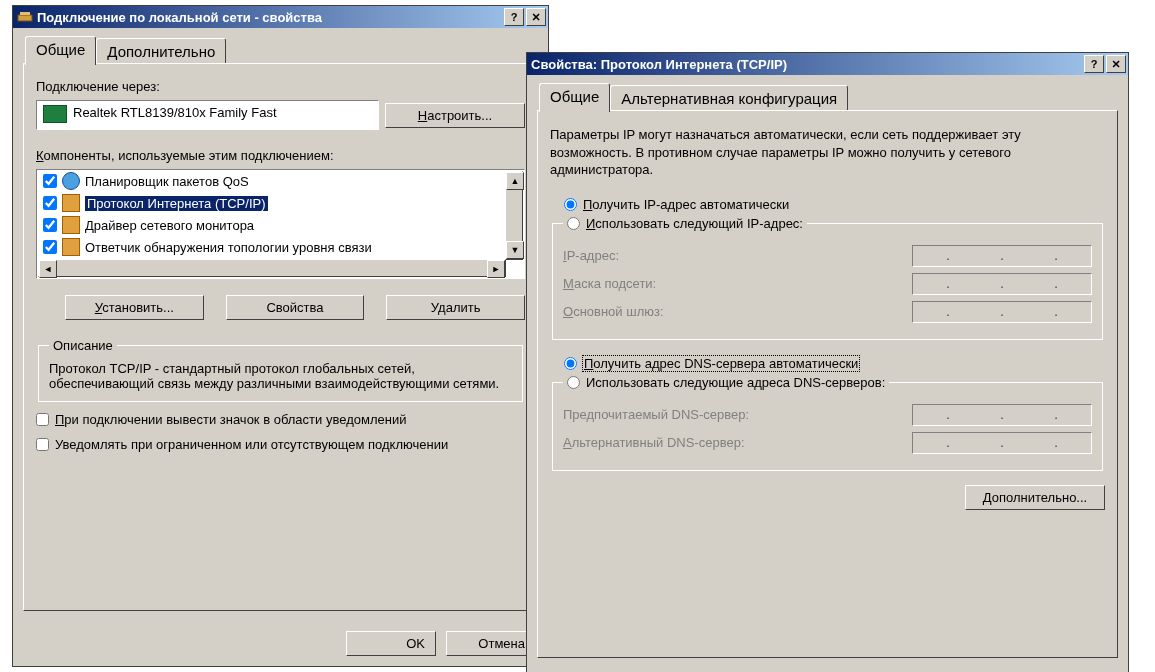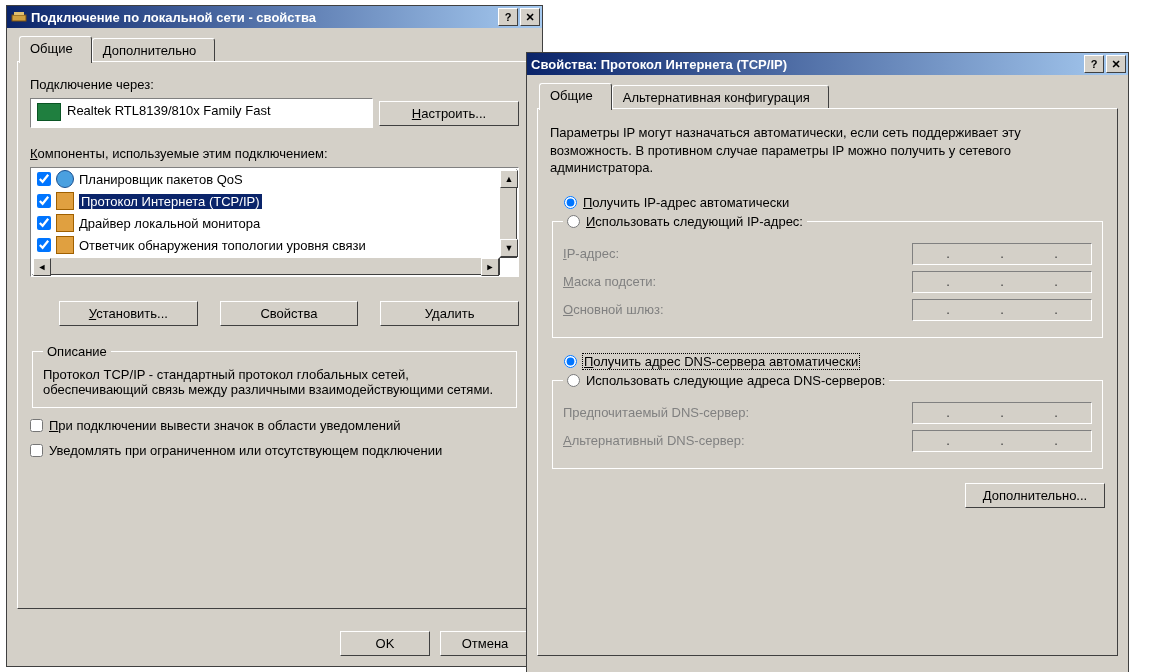--- a/index.html
+++ b/index.html
@@ -13,21 +13,21 @@
   .canvas {
     position: relative;
     width: 1155px;
     height: 672px;
   }
   .dialog {
     position: absolute;
     background: #d4d0c8;
     border: 1px solid #404040;
   }
-  .dialog.left { left: 6px; top: 5px; width: 535px; height: 660px; }
+  .dialog.left { left: 12px; top: 5px; width: 535px; height: 660px; }
   .dialog.right { left: 526px; top: 5px; width: 601px; height: 660px; margin-top: 47px; }
 
   .titlebar {
     height: 22px;
     background: linear-gradient(to right, #0a246a, #a6caf0);
     color: #fff;
     display: flex;
     align-items: center;
     padding: 0 2px 0 4px;
     font-weight: bold;
@@ -60,29 +60,29 @@
     box-sizing: border-box;
   }
 
   .tabstrip {
     position: relative;
     display: flex;
     margin-bottom: -2px;
     padding-left: 2px;
   }
   .tab {
-    padding: 4px 18px 4px 10px;
+    padding: 4px 10px 4px 10px;
     background: #d4d0c8;
     border-top: 1px solid #fff;
     border-left: 1px solid #fff;
     border-right: 1px solid #404040;
     border-top-left-radius: 3px;
     border-top-right-radius: 3px;
     margin-right: 0;
-    font-size: 13px;
+    font-size: 15px;
     position: relative;
     cursor: pointer;
   }
   .tab.active {
     border-bottom: none;
     z-index: 2;
     padding-bottom: 6px;
     margin-top: -2px;
   }
   .tab:not(.active) {
@@ -169,21 +169,21 @@
   .comp-icon.globe { background:#4aa0e0; border-color:#1a5090; border-radius:50%; }
   .listbox .vscroll, .listbox .hscroll {
     position:absolute; background:#d4d0c8;
     border-top:1px solid #fff; border-left:1px solid #fff;
     border-right:1px solid #404040; border-bottom:1px solid #404040;
   }
   .listbox .vscroll { right:1px; top:1px; bottom:18px; width:16px; display:flex; flex-direction:column; justify-content:space-between;}
   .listbox .hscroll { left:1px; right:18px; bottom:1px; height:16px; display:flex; justify-content:space-between;}
   .scrbtn { width:16px; height:16px; background:#d4d0c8; border-top:1px solid #fff; border-left:1px solid #fff; border-right:1px solid #404040; border-bottom:1px solid #404040; display:flex; align-items:center; justify-content:center; font-size:9px; color:#000; }
 
-  .btnrow { display:flex; gap:22px; margin-top:24px;padding-left:29px;}
+  .btnrow { display:flex; gap:22px; margin-top:16px;padding-left:29px;}
   .btnrow .button { flex:1; }
 
   fieldset.group {
     border-top:1px solid #808080;
     border-left:1px solid #808080;
     border-right:1px solid #fff;
     border-bottom:1px solid #fff;
     margin-top:18px;
     padding:8px 10px 10px 10px;
   }
@@ -194,21 +194,21 @@
     font-size:13px; padding:0 4px;
   }
 
   .chk { display:flex; align-items:flex-start; gap:6px; font-size:13px; margin-top:10px;}
   .chk input { margin:1px 0 0 0; }
 
   .dlg-buttons {
     position:absolute; right:12px; bottom:10px;
     display:flex; gap:10px;
   }
-  .dlg-buttons .button { width:90px; }
+  .dlg-buttons .button { width:90px;text-align:right; }
 
   .radio { display:flex; gap:6px; font-size:13px; margin:4px 0; }
   .radio input { margin:0; }
 
   .ipfield-row { display:flex; align-items:center; margin:6px 0; }
   .ipfield-row .lbl { flex:1; }
   .ipfield {
     width:180px; height:22px;
     border-top:1px solid #808080; border-left:1px solid #808080;
     border-right:1px solid #fff; border-bottom:1px solid #fff;
@@ -266,21 +266,21 @@
             <span class="txt">Планировщик пакетов QoS</span>
           </div>
           <div class="item sel">
             <input type="checkbox" checked="" style="">
             <span class="comp-icon"></span>
             <span class="txt">Протокол Интернета (TCP/IP)</span>
           </div>
           <div class="item">
             <input type="checkbox" checked="" style="">
             <span class="comp-icon"></span>
-            <span class="txt">Драйвер локальной монитора</span>
+            <span class="txt">Драйвер сетевого монитора</span>
           </div>
           <div class="item">
             <input type="checkbox" checked="" style="">
             <span class="comp-icon"></span>
             <span class="txt">Ответчик обнаружения топологии уровня связи</span>
           </div>
           <div class="vscroll">
             <div class="scrbtn">▲</div>
             <div class="scrbtn">▼</div>
           </div>

